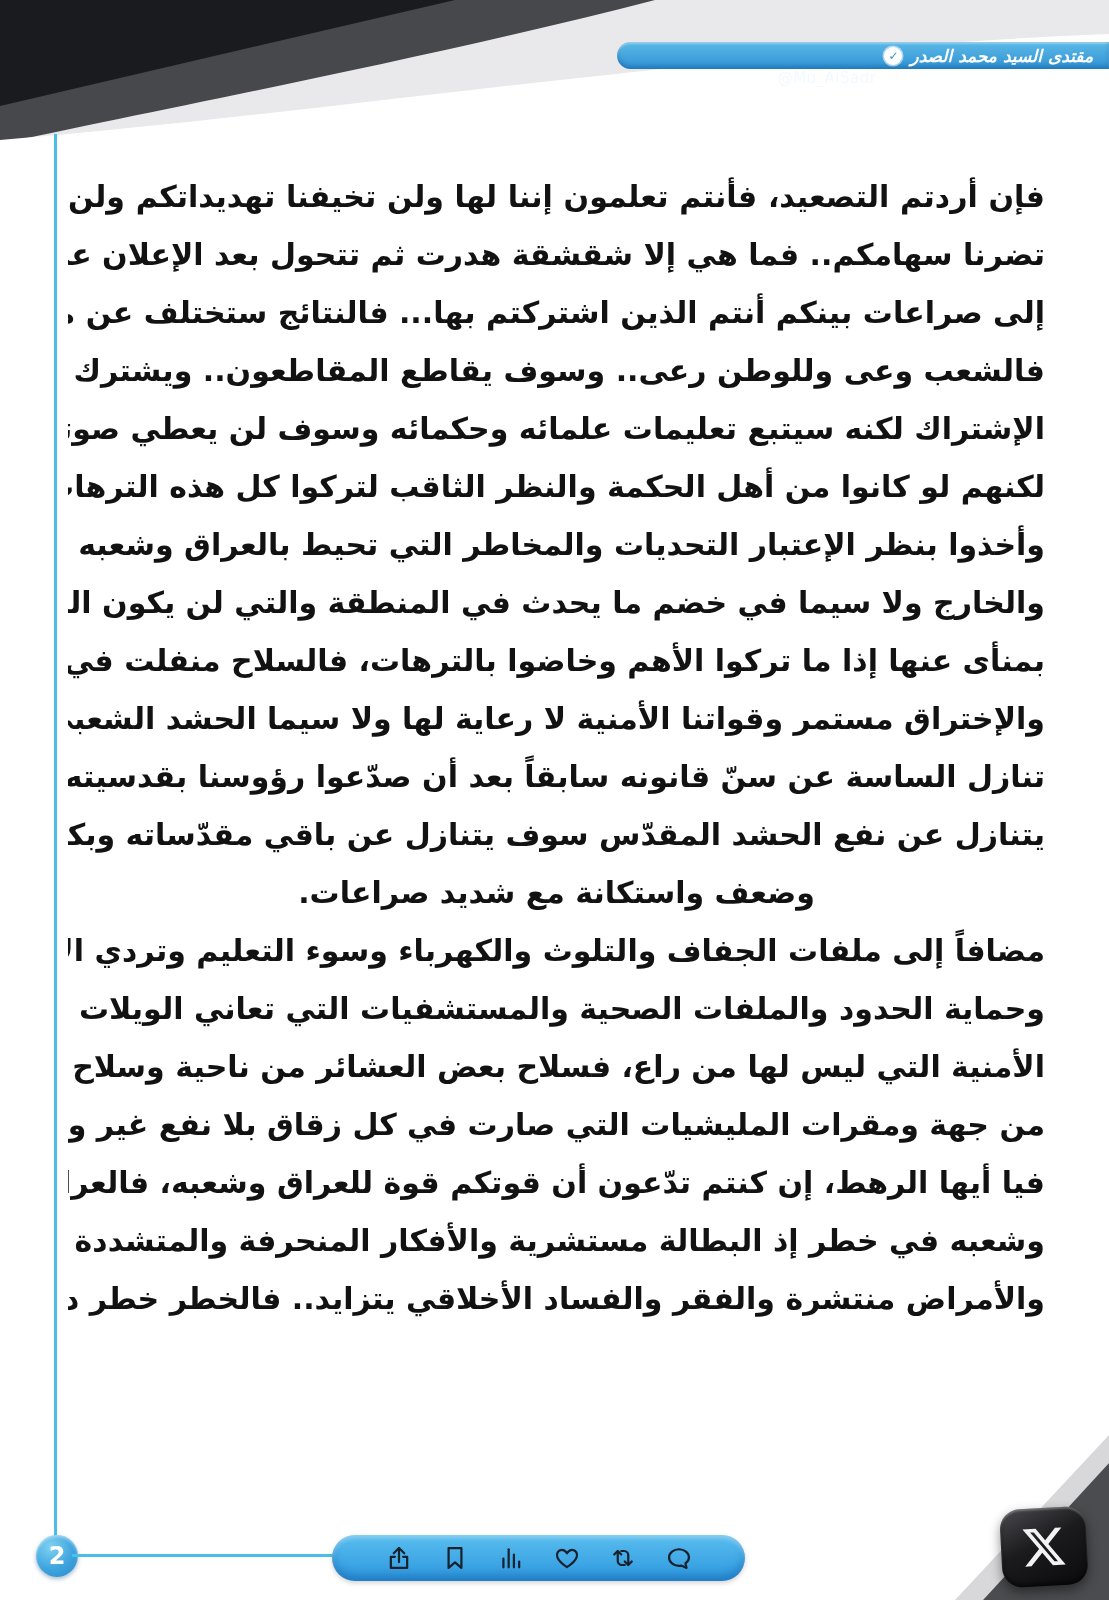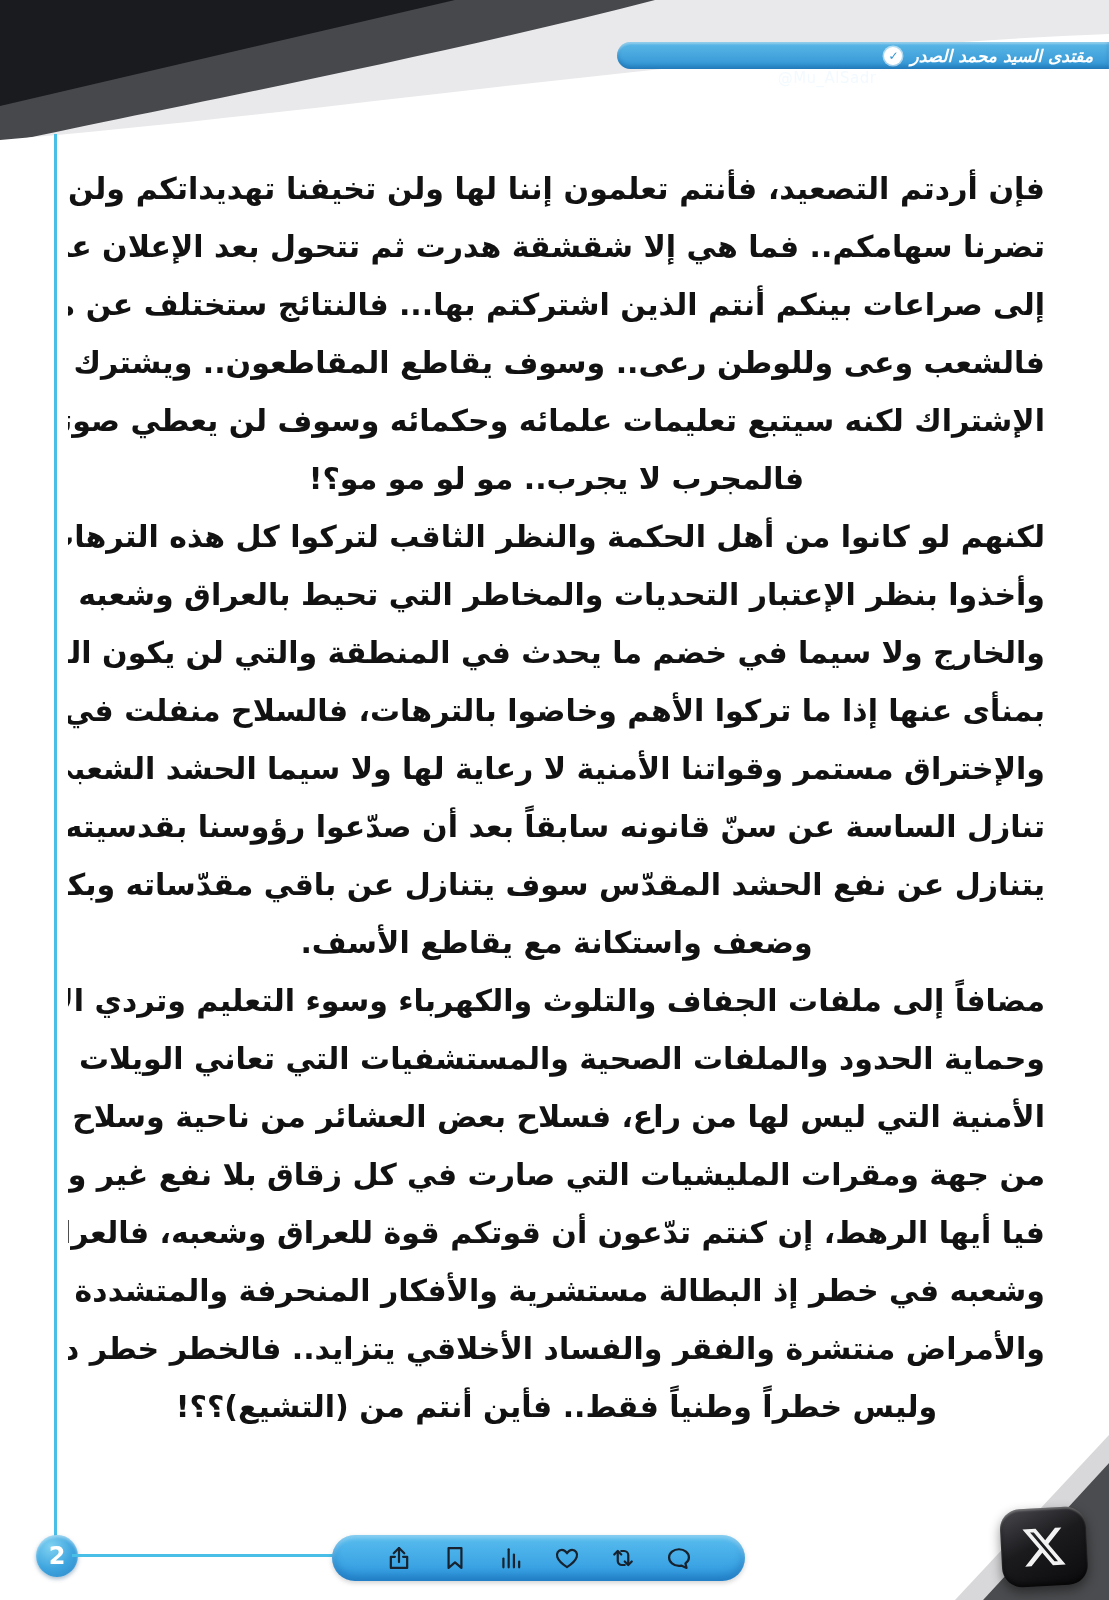--- a/index.html
+++ b/index.html
@@ -24,21 +24,21 @@
     display:flex;align-items:center;justify-content:center;
     color:#2f93d4;font-size:12px;font-weight:bold;line-height:1;
     box-shadow:0 0 0 1.5px rgba(255,255,255,.55);
   }
   .hdr-handle{font-size:15px;letter-spacing:.5px;color:#f2faff;margin-top:44px;}
   
   .vline{position:absolute;left:54px;top:134px;width:3px;height:1402px;background:#49bfe8;}
   .hline{position:absolute;left:72px;top:1554px;width:263px;height:3px;background:#49bfe8;}
   
   .textblock{
-    position:absolute;top:160px;left:68px;right:64px;
+    position:absolute;top:168px;left:68px;right:64px;
     direction:rtl;color:#121212;overflow:hidden;
   }
   .tline{
     height:58px;line-height:58px;font-size:30px;font-weight:bold;
     white-space:nowrap;
     text-align:justify;text-align-last:justify;text-justify:inter-word;
   }
   .tline.last{text-align-last:center;}
   
   .page-dot{
@@ -90,43 +90,41 @@
 
   <div class="vline"></div>
 
   <div class="textblock" dir="rtl" lang="ar">
     <div>
       <div class="tline">فإن أردتم التصعيد، فأنتم تعلمون إننا لها ولن تخيفنا تهديداتكم ولن</div>
       <div class="tline">تضرنا سهامكم.. فما هي إلا شقشقة هدرت ثم تتحول بعد الإعلان عن النتائج</div>
       <div class="tline">إلى صراعات بينكم أنتم الذين اشتركتم بها... فالنتائج ستختلف عن ما سبق،</div>
       <div class="tline">فالشعب وعى وللوطن رعى.. وسوف يقاطع المقاطعون.. ويشترك من أراد</div>
       <div class="tline">الإشتراك لكنه سيتبع تعليمات علمائه وحكمائه وسوف لن يعطي صوته للمجرب</div>
-      <div class="tline last">فالمجرب لا يجرب.. مو لو مو مو؟!</div>
     </div>
     <div>
       <div class="tline">لكنهم لو كانوا من أهل الحكمة والنظر الثاقب لتركوا كل هذه الترهات</div>
       <div class="tline">وأخذوا بنظر الإعتبار التحديات والمخاطر التي تحيط بالعراق وشعبه من الداخل</div>
       <div class="tline">والخارج ولا سيما في خضم ما يحدث في المنطقة والتي لن يكون العراق</div>
       <div class="tline">بمنأى عنها إذا ما تركوا الأهم وخاضوا بالترهات، فالسلاح منفلت في عراقنا</div>
       <div class="tline">والإختراق مستمر وقواتنا الأمنية لا رعاية لها ولا سيما الحشد الشعبي الذي</div>
       <div class="tline">تنازل الساسة عن سنّ قانونه سابقاً بعد أن صدّعوا رؤوسنا بقدسيته، ومن</div>
       <div class="tline">يتنازل عن نفع الحشد المقدّس سوف يتنازل عن باقي مقدّساته وبكل وهن</div>
-      <div class="tline last">وضعف واستكانة مع يقاطع الأسف.</div>
+      <div class="tline last">وضعف واستكانة مع شديد صراعات.</div>
     </div>
     <div>
       <div class="tline">مضافاً إلى ملفات الجفاف والتلوث والكهرباء وسوء التعليم وتردي الإقتصاد</div>
       <div class="tline">وحماية الحدود والملفات الصحية والمستشفيات التي تعاني الويلات والملفات</div>
       <div class="tline">الأمنية التي ليس لها من راع، فسلاح بعض العشائر من ناحية وسلاح المليشيات</div>
       <div class="tline">من جهة ومقرات المليشيات التي صارت في كل زقاق بلا نفع غير وجود أسلحة</div>
     </div>
     <div>
       <div class="tline">فيا أيها الرهط، إن كنتم تدّعون أن قوتكم قوة للعراق وشعبه، فالعراق</div>
       <div class="tline">وشعبه في خطر إذ البطالة مستشرية والأفكار المنحرفة والمتشددة متفشية</div>
       <div class="tline">والأمراض منتشرة والفقر والفساد الأخلاقي يتزايد.. فالخطر خطر ديني وعقائدي</div>
-      <div class="tline last">وليس خطراً وطنياً فقط.. فأين أنتم من (التشيع)؟؟!</div>
     </div>
   </div>
 
   <div class="page-dot">
     <span>2</span>
   </div>
   <div class="hline"></div>
 
   <div class="action-pill">
     <span class="act">

